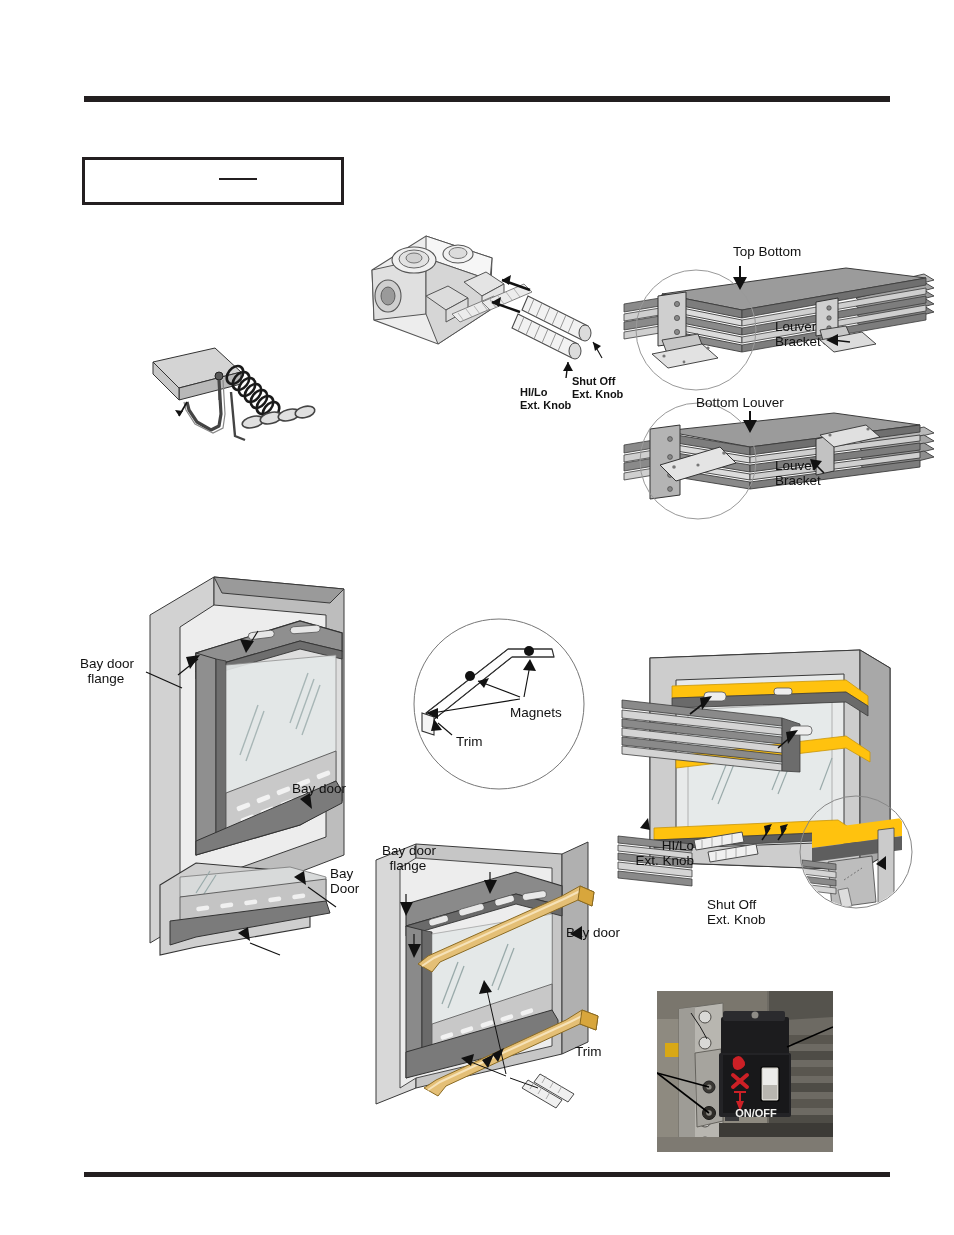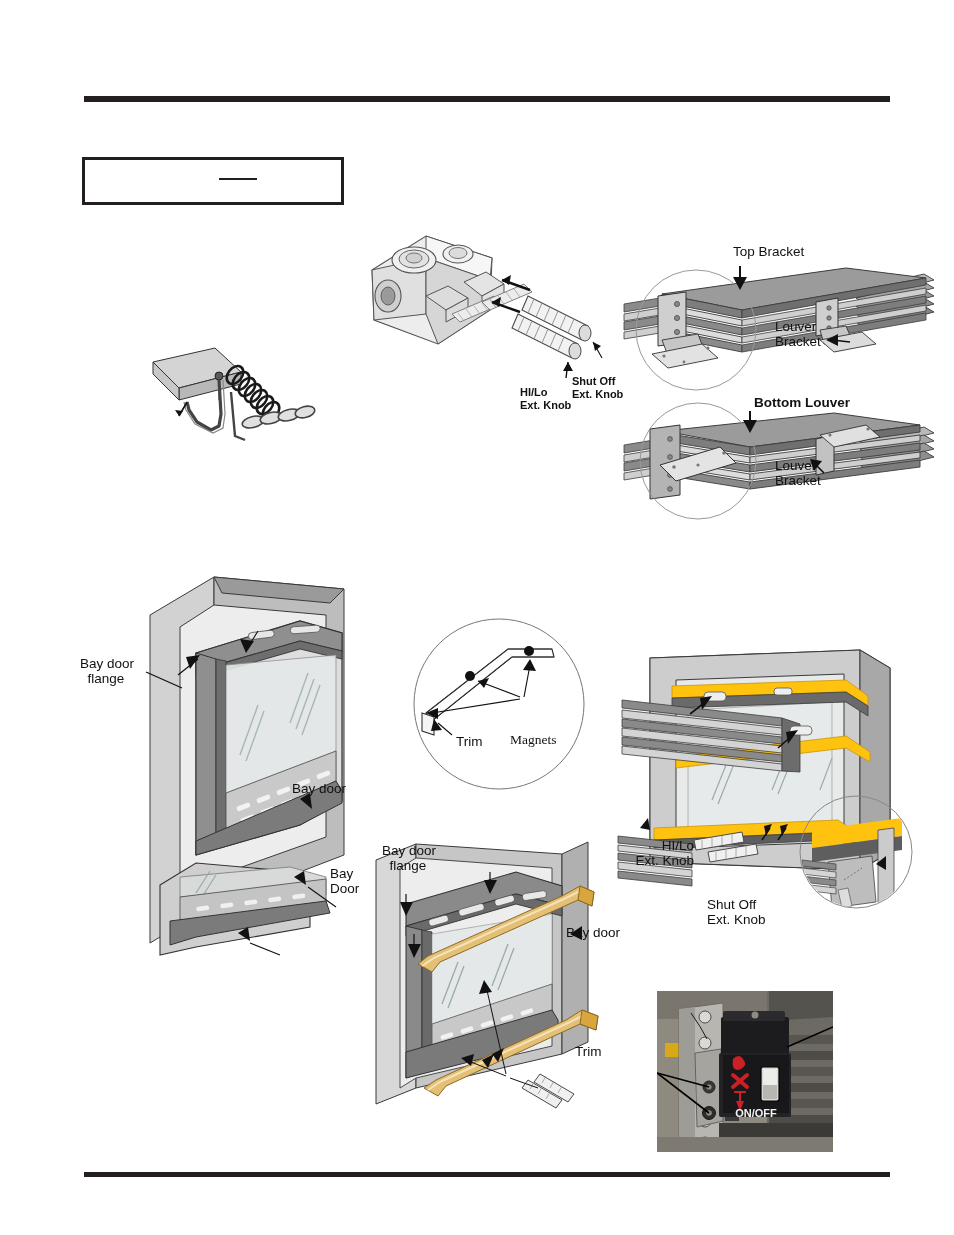--- a/index.html
+++ b/index.html
@@ -202,21 +202,21 @@
 
     <circle cx="72" cy="72" r="60" fill="none" stroke="#999" stroke-width="1"></circle>
 
     <line x1="116" y1="8" x2="116" y2="26" stroke="#111" stroke-width="2"></line>
     <polygon points="116,32 109,19 123,19" fill="#111"></polygon>
 
     <line x1="226" y1="84" x2="208" y2="82" stroke="#111" stroke-width="1.6"></line>
     <polygon points="202,82 214,76 214,88" fill="#111"></polygon>
   </svg>
 
-  <div class="lbl" style="left:733px;top:244px;">Top Bracket</div>
+  <div class="lbl" style="left:733px;top:244px;">Top Bottom</div>
   <div class="lbl" style="left:775px;top:319px;">Louver
 Bracket</div>
 
   <svg class="fig" style="left:624px;top:405px;width:310px;height:105px;" viewBox="0 0 310 105">
 
     <g stroke="#3c3c3c" stroke-width="0.9">
       <polygon points="236,36 300,22 310,28 246,44" fill="#b9b9b9"></polygon>
       <polygon points="236,44 300,30 310,36 246,52" fill="#a6a6a6"></polygon>
       <polygon points="236,52 300,38 310,44 246,60" fill="#9a9a9a"></polygon>
       <polygon points="236,60 300,46 310,52 246,68" fill="#8e8e8e"></polygon>
@@ -265,21 +265,21 @@
       </g>
 
     <circle cx="74" cy="56" r="58" fill="none" stroke="#999" stroke-width="1"></circle>
 
     <line x1="126" y1="6" x2="126" y2="22" stroke="#111" stroke-width="2"></line>
     <polygon points="126,28 119,15 133,15" fill="#111"></polygon>
     <line x1="200" y1="68" x2="190" y2="58" stroke="#111" stroke-width="1.6"></line>
     <polygon points="186,54 198,56 190,66" fill="#111"></polygon>
   </svg>
 
-  <div class="lbl" style="left:754px;top:395px;font-weight:bold;">Bottom Louver</div>
+  <div class="lbl" style="left:696px;top:395px;">Bottom Louver</div>
   <div class="lbl" style="left:775px;top:458px;">Louver
 Bracket</div>
 
   <svg class="fig" style="left:140px;top:555px;width:230px;height:400px;" viewBox="0 0 230 400">
 
     <polygon points="10,60 74,22 74,350 10,388" fill="#d2d2d2" stroke="#3a3a3a" stroke-width="1"></polygon>
     <polygon points="74,22 204,34 204,300 74,350" fill="#bdbdbd" stroke="#3a3a3a" stroke-width="1"></polygon>
     <polygon points="74,22 204,34 190,48 82,38" fill="#9a9a9a" stroke="#3a3a3a" stroke-width="1"></polygon>
 
     <polygon points="40,72 74,50 186,60 186,282 74,322 40,340" fill="#ededed" stroke="#3a3a3a" stroke-width="1"></polygon>
@@ -376,21 +376,21 @@
     <polygon points="66,64 77,61 72,71" fill="#111"></polygon>
     <line x1="112" y1="80" x2="118" y2="48" stroke="#111" stroke-width="1.1"></line>
     <polygon points="118,42 124,54 111,53" fill="#111"></polygon>
 
     <line x1="108" y1="82" x2="20" y2="96" stroke="#111" stroke-width="1.1"></line>
     <polygon points="14,96 26,91 26,102" fill="#111"></polygon>
     <line x1="40" y1="118" x2="26" y2="106" stroke="#111" stroke-width="1.1"></line>
     <polygon points="22,102 30,113 19,114" fill="#111"></polygon>
   </svg>
 
-  <div class="lbl" style="left:510px;top:732px;font-family:Liberation Serif, serif;">Magnets</div>
+  <div class="lbl" style="left:510px;top:705px;">Magnets</div>
   <div class="lbl" style="left:456px;top:734px;">Trim</div>
 
   <svg class="fig" style="left:632px;top:640px;width:270px;height:275px;" viewBox="0 0 270 275">
 
     <polygon points="18,18 228,10 258,28 258,212 228,230 18,222" fill="#c2c2c2" stroke="#3a3a3a" stroke-width="1.1"></polygon>
     <polygon points="18,18 228,10 228,230 18,222" fill="#cdcdcd" stroke="#3a3a3a" stroke-width="1"></polygon>
     <polygon points="228,10 258,28 258,212 228,230" fill="#a8a8a8" stroke="#3a3a3a" stroke-width="1"></polygon>
 
     <polygon points="44,40 212,34 212,202 44,208" fill="#e8eaea" stroke="#3a3a3a" stroke-width="1"></polygon>
 

